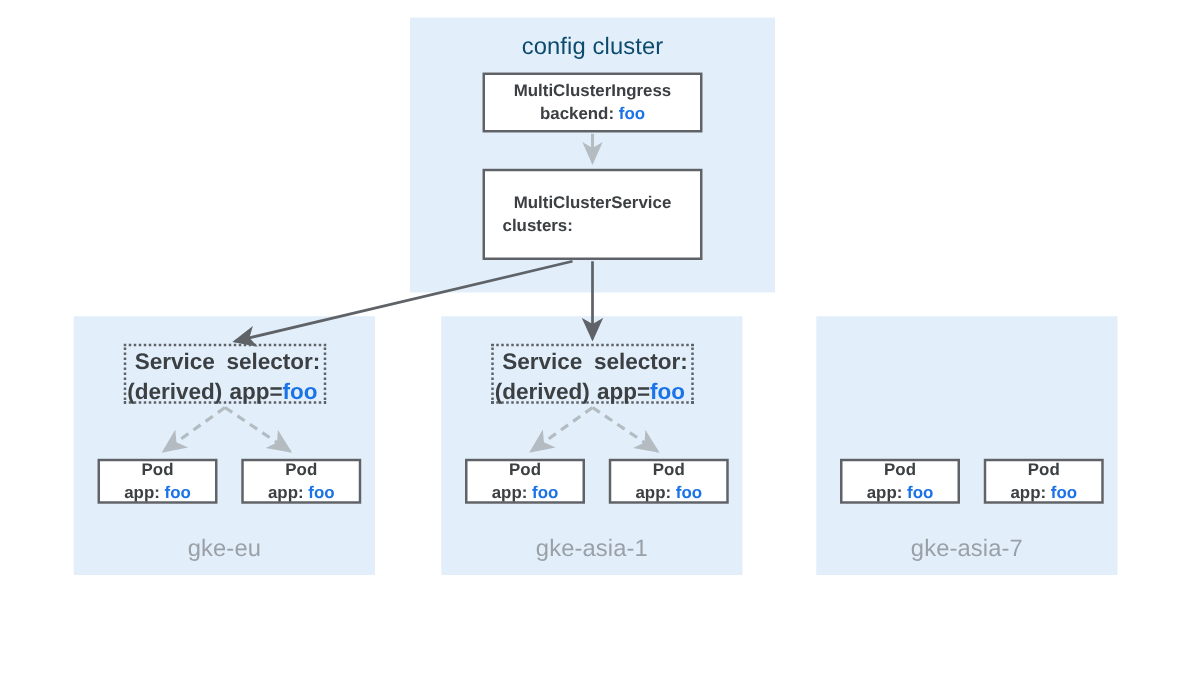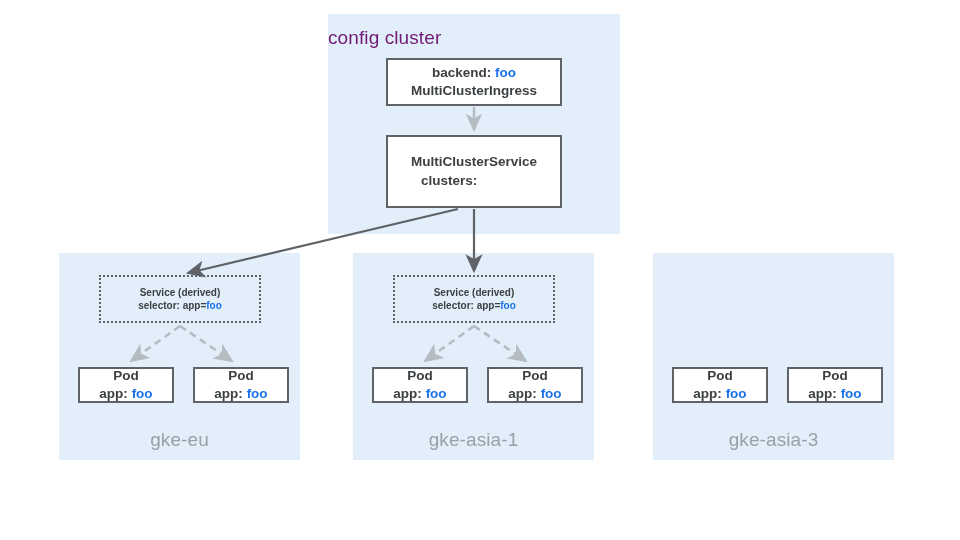--- a/index.html
+++ b/index.html
@@ -33,23 +33,23 @@
   #panel-config   { left: 328px; top: 14px;  width: 292px; height: 220px; }
   #panel-gke-eu   { left: 59px;  top: 253px; width: 241px; height: 207px; }
   #panel-gke-asia-1 { left: 353px; top: 253px; width: 241px; height: 207px; }
   #panel-gke-asia-2 { left: 653px; top: 253px; width: 241px; height: 207px; }
 
   .panel-title-top {
     position: absolute;
     left: 0;
     top: 13px;
     width: 100%;
-    text-align: left;
+    text-align: center;
     font-size: 19px;
-    color: #701a75;
+    color: #0c4a6e;
     letter-spacing: .1px;
   }
   .panel-title-bottom {
     position: absolute;
     left: 0;
     bottom: 9px;
     width: 100%;
     text-align: center;
     font-size: 19px;
     color: #9aa0a6;
@@ -69,21 +69,21 @@
     font-weight: bold;
     color: #3c4043;
     line-height: 1.34;
   }
   .box .ln { text-align: center; }
 
   #box-mci { left: 386px; top: 58px;  width: 176px; height: 48px; }
   #box-mcs { left: 386px; top: 135px; width: 176px; height: 73px; }
 
   #box-mcs .ln-title { text-align: center; }
-  #box-mcs .ln-left  { text-align: left; padding-left: 14px; margin-left: 19px; }
+  #box-mcs .ln-left  { text-align: left; padding-left: 14px; }
 
   .pod {
     width: 96px;
     height: 36px;
     top: 367px;
   }
   #pod-eu-1     { left: 78px;  }
   #pod-eu-2     { left: 193px; }
   #pod-asia1-1  { left: 372px; }
   #pod-asia1-2  { left: 487px; }
@@ -93,23 +93,23 @@
   
   .svc {
     position: absolute;
     top: 275px;
     width: 162px;
     height: 48px;
     border: 2px dotted #5f6368;
     box-sizing: border-box;
     background: transparent;
     display: flex;
-    flex-direction: column;
+    flex-direction: row;
     justify-content: center;
-    font-size: 10px;
+    font-size: 18px;
     font-weight: bold;
     color: #3c4043;
     line-height: 1.34;
   }
   .svc .ln { text-align: center; }
   #svc-eu    { left: 99px;  }
   #svc-asia1 { left: 393px; }
 
   .accent { color: #1a73e8; }
 
@@ -134,21 +134,21 @@
 
   <div class="panel" id="panel-gke-eu">
     <div class="panel-title-bottom">gke-eu</div>
   </div>
 
   <div class="panel" id="panel-gke-asia-1">
     <div class="panel-title-bottom">gke-asia-1</div>
   </div>
 
   <div class="panel" id="panel-gke-asia-2">
-    <div class="panel-title-bottom">gke-asia-3</div>
+    <div class="panel-title-bottom">gke-asia-7</div>
   </div>
 
   <svg class="edges" viewBox="0 0 960 540" xmlns="http://www.w3.org/2000/svg">
     <defs>
       <marker id="arrow-dark" markerWidth="9" markerHeight="9" refX="7.6" refY="4.5" orient="auto" markerUnits="strokeWidth">
         <path d="M0,0.6 L8.6,4.5 L0,8.4 L2.2,4.5 Z" fill="#5f6368"></path>
       </marker>
       <marker id="arrow-light" markerWidth="8" markerHeight="8" refX="6.8" refY="4" orient="auto" markerUnits="strokeWidth">
         <path d="M0,0.6 L7.6,4 L0,7.4 L2,4 Z" fill="#b4bcc2"></path>
       </marker>
@@ -161,25 +161,25 @@
     <line x1="474" y1="209" x2="474" y2="271" stroke="#5f6368" stroke-width="2.2" marker-end="url(#arrow-dark)"></line>
 
     <line x1="180" y1="326" x2="131" y2="361" stroke="#b4bcc2" stroke-width="2.6" stroke-dasharray="7,5" marker-end="url(#arrow-light)"></line>
     <line x1="180" y1="326" x2="232" y2="361" stroke="#b4bcc2" stroke-width="2.6" stroke-dasharray="7,5" marker-end="url(#arrow-light)"></line>
 
     <line x1="474" y1="326" x2="425" y2="361" stroke="#b4bcc2" stroke-width="2.6" stroke-dasharray="7,5" marker-end="url(#arrow-light)"></line>
     <line x1="474" y1="326" x2="526" y2="361" stroke="#b4bcc2" stroke-width="2.6" stroke-dasharray="7,5" marker-end="url(#arrow-light)"></line>
   </svg>
 
   <div class="box" id="box-mci">
+    <div class="ln">MultiClusterIngress</div>
     <div class="ln">
       <span>backend:</span>
       <span class="accent">foo</span>
     </div>
-    <div class="ln">MultiClusterIngress</div>
   </div>
 
   <div class="box" id="box-mcs">
     <div class="ln ln-title">MultiClusterService</div>
     <div class="ln ln-left">clusters:</div>
   </div>
 
   <div class="svc" id="svc-eu">
     <div class="ln">Service (derived)</div>
     <div class="ln">

